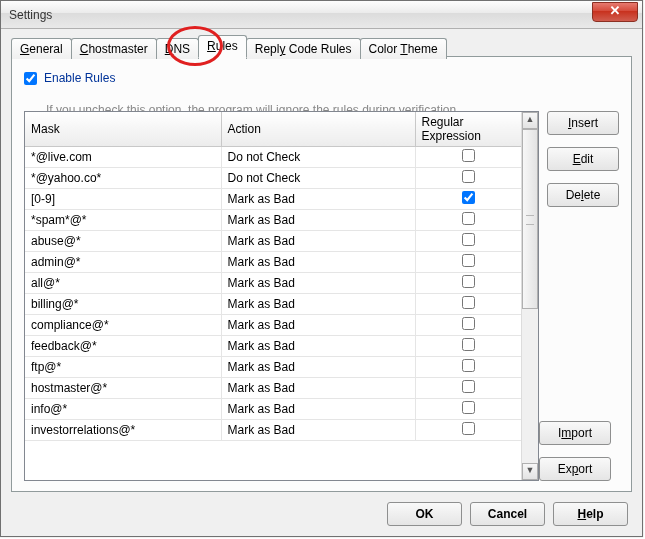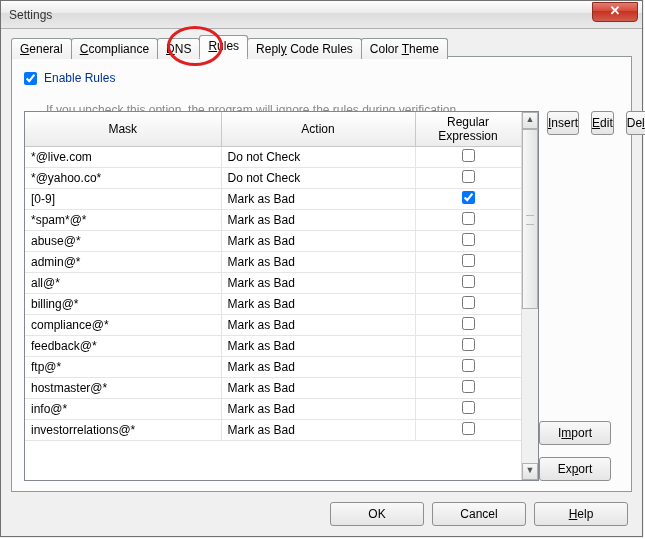--- a/index.html
+++ b/index.html
@@ -120,21 +120,21 @@
   }
   table {
     border-collapse: collapse;
     width: 100%;
     table-layout: fixed;
   }
   thead th {
     background: linear-gradient(to bottom, #ffffff, #ececec);
     border-right: 1px solid #c8c8c8;
     border-bottom: 1px solid #c8c8c8;
-    text-align: center;
+    text-align: left;
     font-weight: normal;
     padding: 3px 6px;
     color: #000;
     height: 20px;
   }
   tbody td {
     border-right: 1px solid #e5e5e5;
     border-bottom: 1px solid #e5e5e5;
     padding: 2px 6px;
     color: #000;
@@ -177,41 +177,42 @@
     margin-top: -4px;
     border-top: 1px solid #b8b8b8;
     border-bottom: 1px solid #b8b8b8;
   }
   .right-btns {
     position: absolute;
     top: 54px;
     right: 12px;
     width: 72px;
     display: flex;
+    flex-direction: column;
     gap: 12px;
   }
   .btn {
     height: 24px;
     background: linear-gradient(to bottom,#f9f9f9,#e5e5e5);
     border: 1px solid #8e8f8f;
     border-radius: 3px;
     text-align: center;
     line-height: 22px;
     color: #000;
     cursor: default;
   }
   .btn .ul { text-decoration: underline; }
   .bottom-bar {
     position: absolute;
     right: 14px;
     bottom: 10px;
     display: flex;
     gap: 8px;
   }
-  .bottom-bar .btn { width: 94px; }
+  .bottom-bar .btn { width: 75px; font-weight: bold; }
   .right-lower {
     position: absolute;
     bottom: 10px;
     right: 20px;
     width: 72px;
     display: flex;
     flex-direction: column;
     gap: 12px;
   }
   .red-circle {
@@ -233,21 +234,21 @@
   <div class="titlebar">
     <span class="titlebar-title">Settings</span>
     <div class="close-btn">
       <span>✕</span>
     </div>
   </div>
 
   <div class="content-area">
     <div class="tabs">
       <div class="tab"><span class="ul">G</span><span>eneral</span></div>
-      <div class="tab"><span class="ul">C</span><span>compliance</span></div>
+      <div class="tab"><span class="ul">C</span><span>hostmaster</span></div>
       <div class="tab"><span class="ul">D</span><span>NS</span></div>
       <div class="tab active"><span class="ul">R</span><span>ules</span></div>
       <div class="tab"><span>Repl</span><span class="ul">y</span><span> Code Rules</span></div>
       <div class="tab"><span>Color </span><span class="ul">T</span><span>heme</span></div>
     </div>
 
     <div class="panel">
       <div class="enable-row">
         <input type="checkbox" checked="" style="">
         <label>Enable Rules</label>

